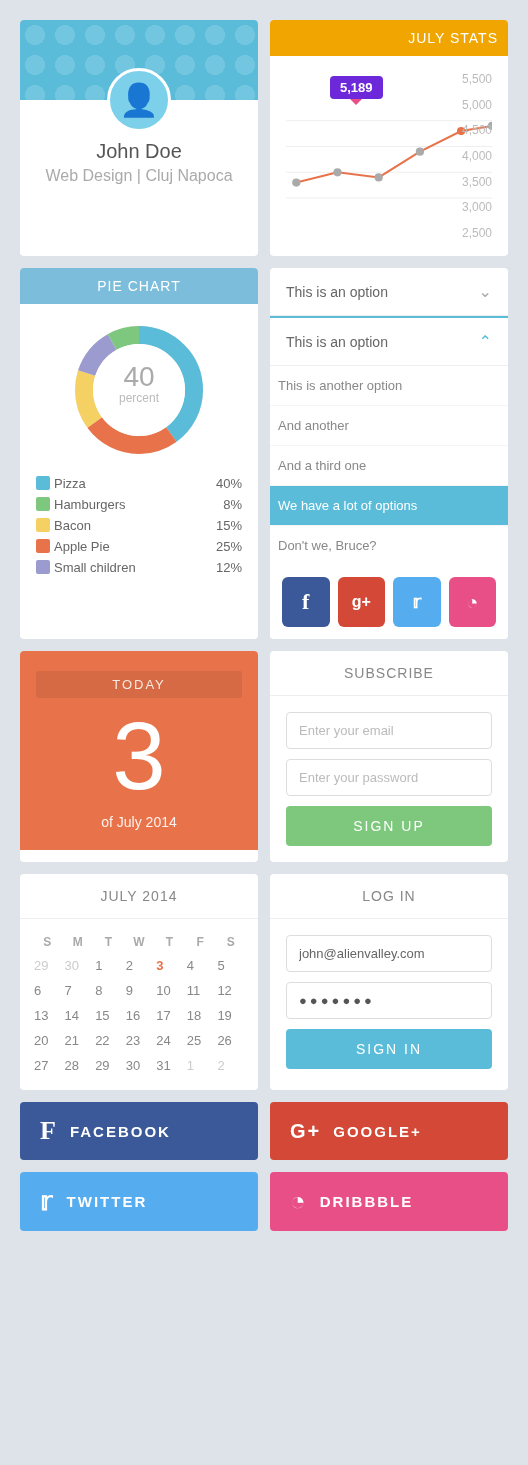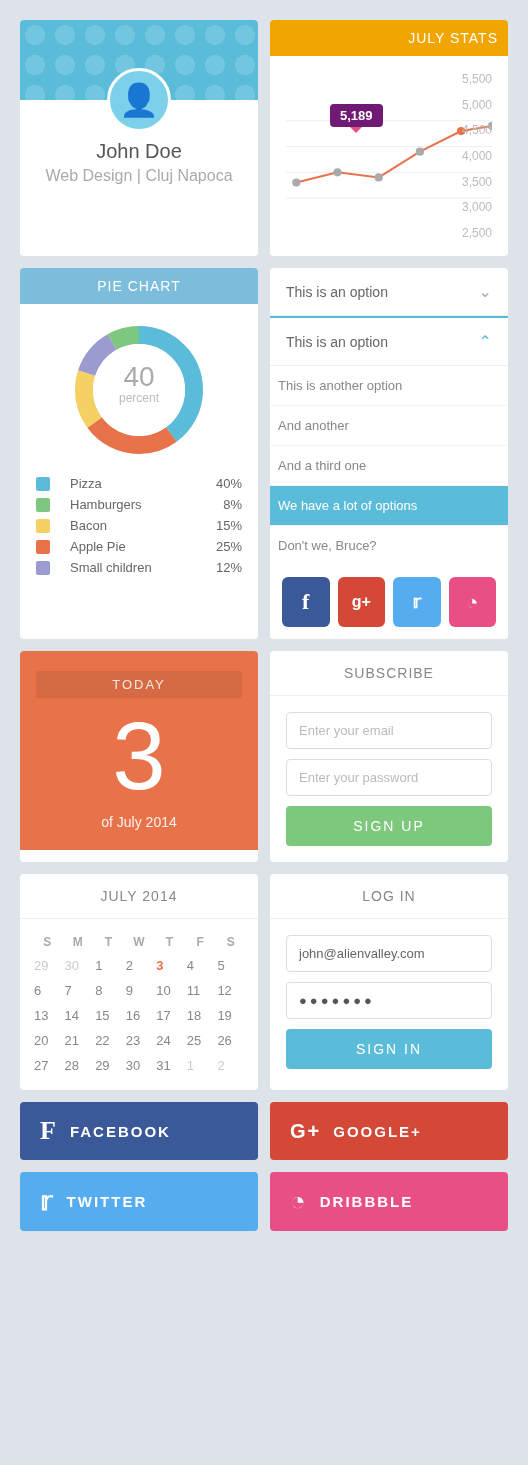--- a/index.html
+++ b/index.html
@@ -94,22 +94,21 @@
     .legend-item {
       display: flex;
       align-items: center;
       justify-content: space-between;
       margin-bottom: 6px;
       font-size: 13px;
       color: #666;
     }
     .legend-left {
       display: flex;
-      align-items: center;
-      gap: 20px;
+      gap: 4px;
     }
     .legend-dot {
       width: 14px;
       height: 14px;
       border-radius: 2px;
     }
 
     
     .stats-card { grid-column: 2; grid-row: 1; }
     .stats-header {
@@ -119,30 +118,29 @@
       padding: 10px;
       font-size: 14px;
       letter-spacing: 1px;
     }
     .stats-body {
       padding: 16px;
       position: relative;
       height: 200px;
     }
     .stats-badge {
-      background: #701a75;
+      background: #6d28d9;
       color: #fff;
       padding: 4px 10px;
       border-radius: 4px;
       font-size: 13px;
       font-weight: bold;
       position: absolute;
       top: 20px;
       left: 60px;
-      margin-top: 28px;
     }
     .stats-badge::after {
       content: '';
       position: absolute;
       bottom: -6px;
       left: 50%;
       transform: translateX(-50%);
       border-left: 6px solid transparent;
       border-right: 6px solid transparent;
       border-top: 6px solid #e94f87;

